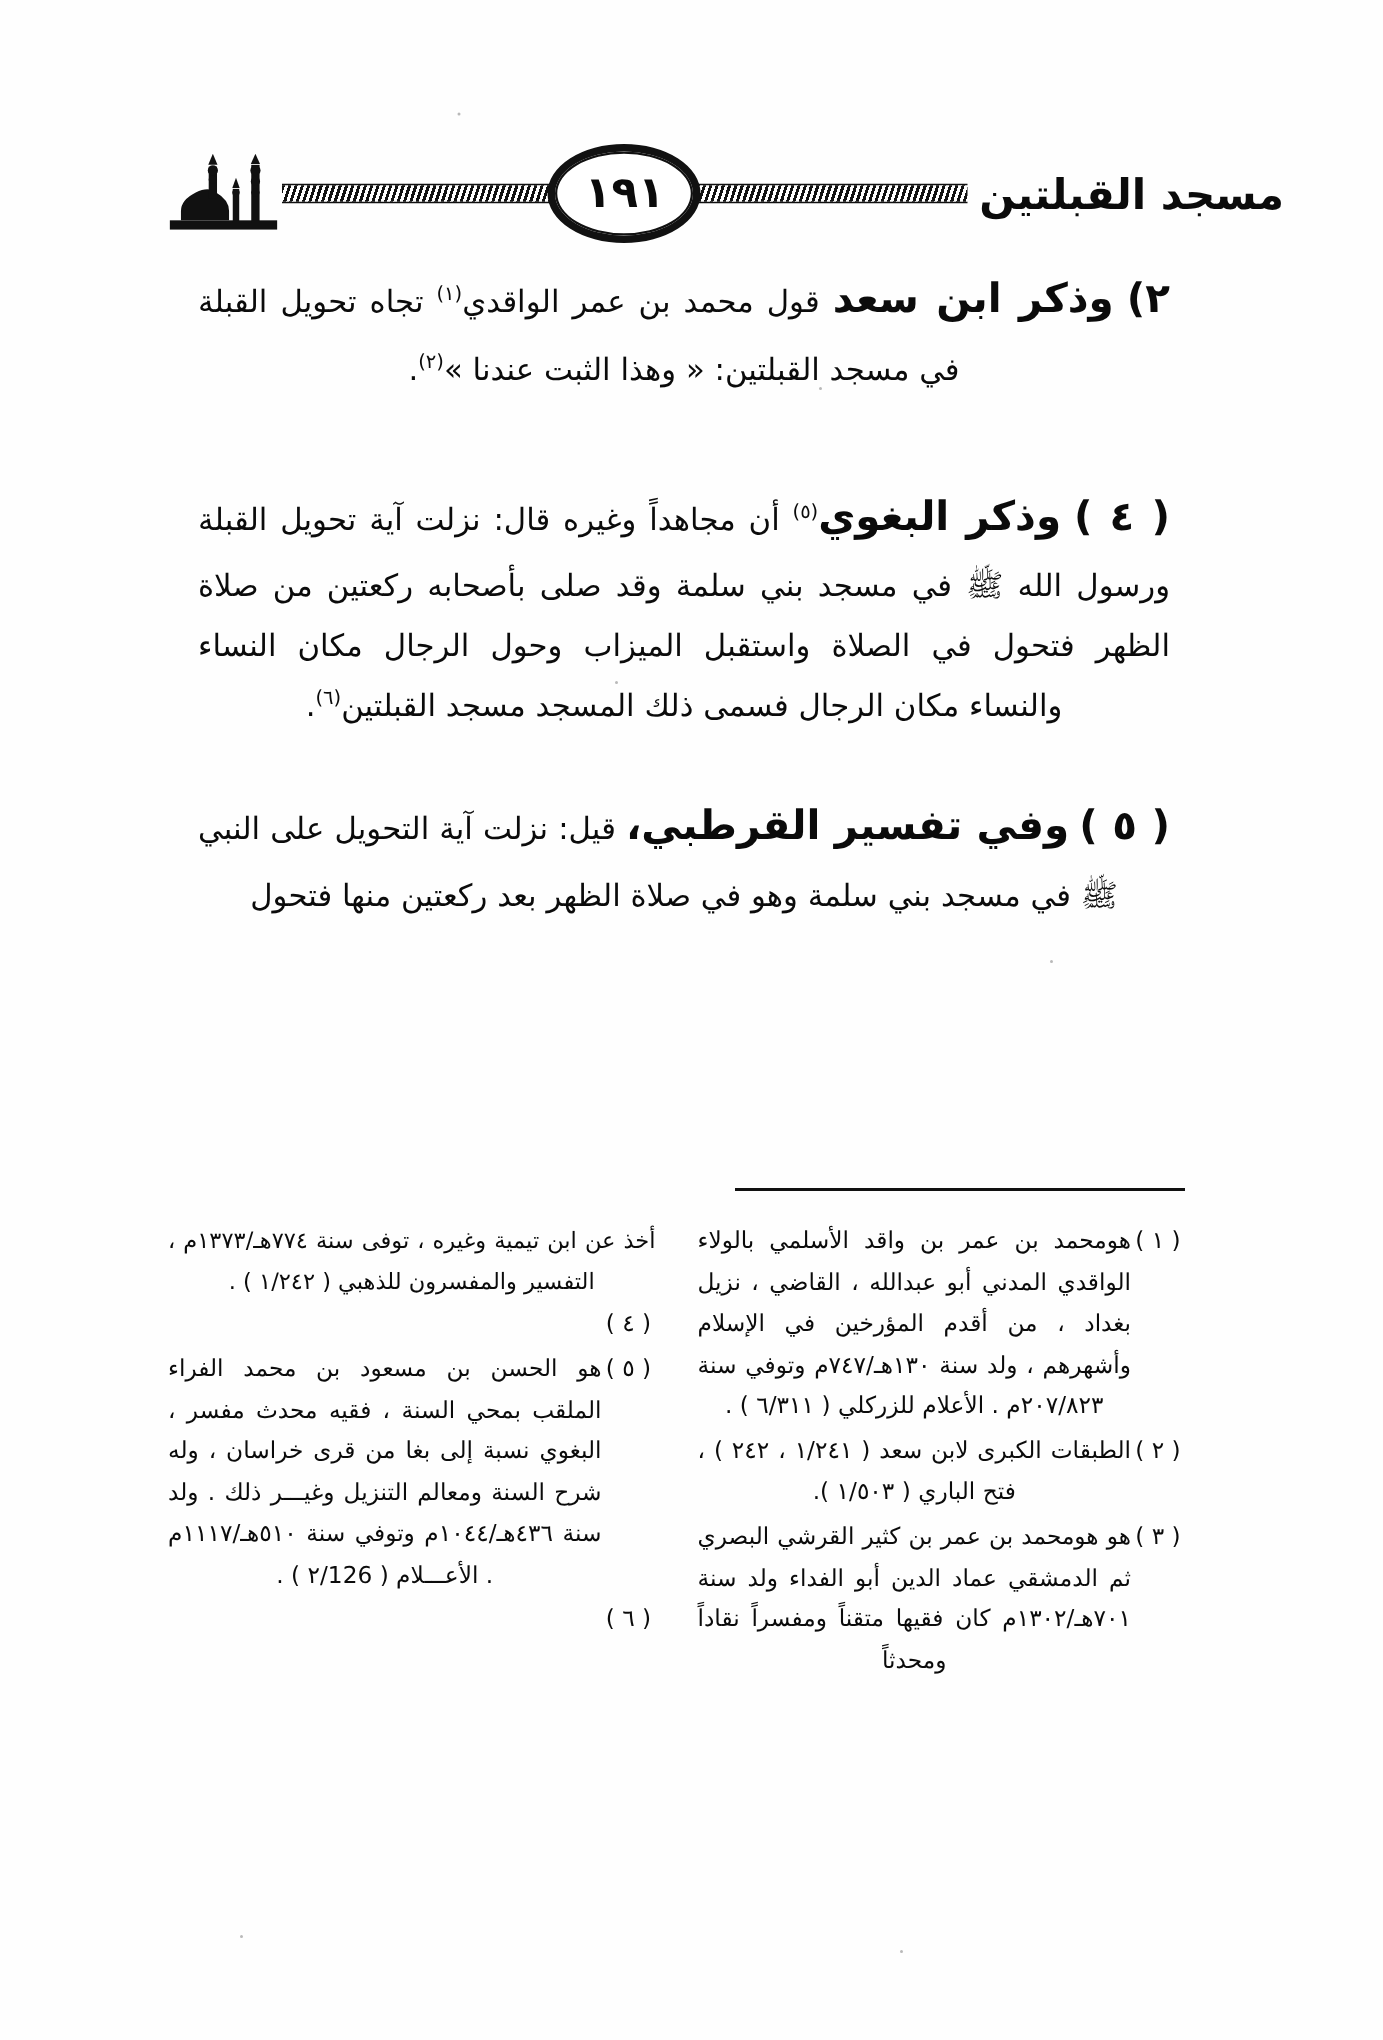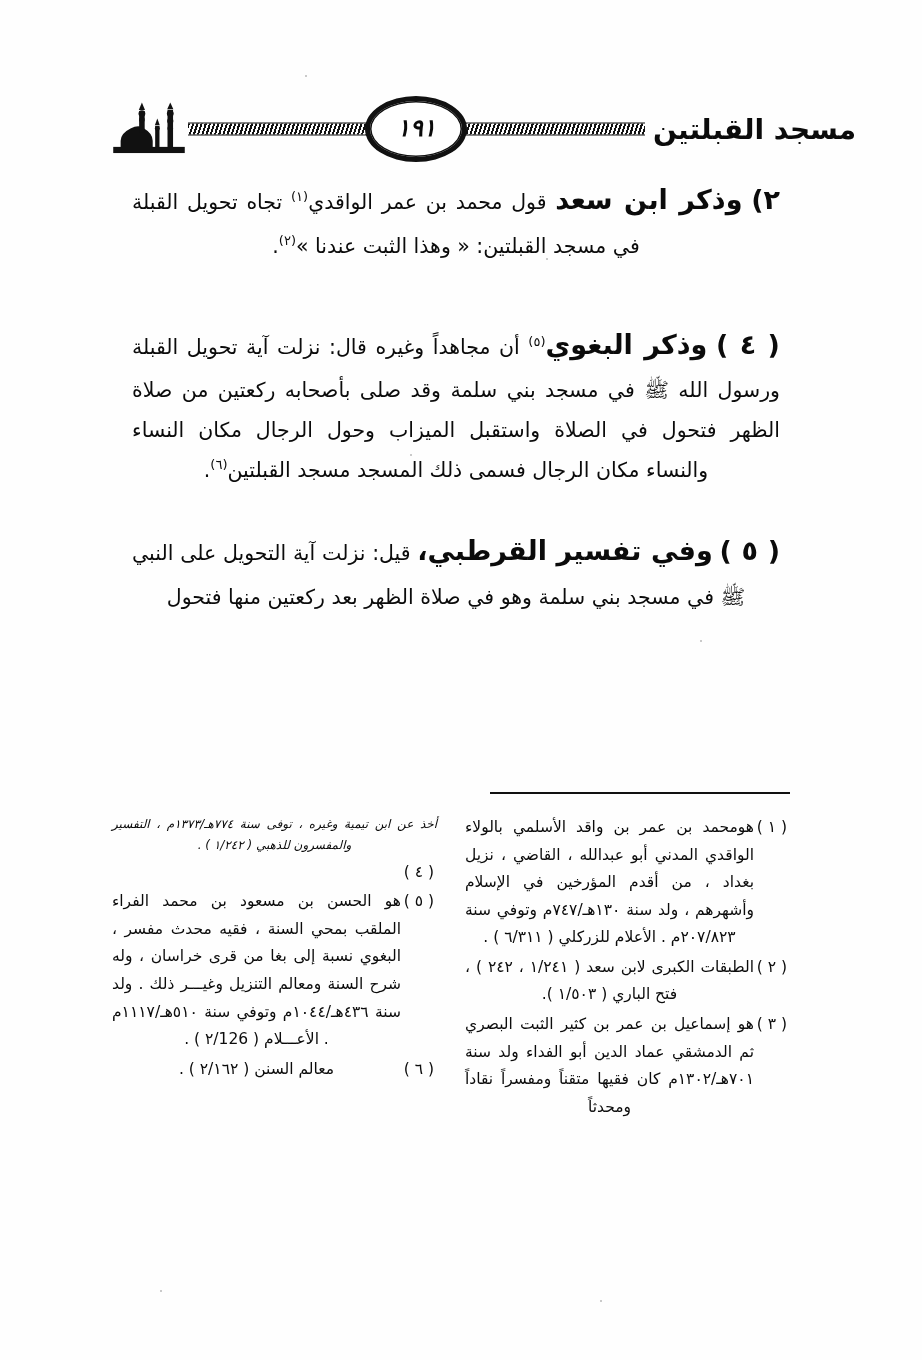--- a/index.html
+++ b/index.html
@@ -87,26 +87,25 @@
     border-radius: 50%;
     border: 5px solid #111;
     background: #fff;
     display: flex;
     align-items: center;
     justify-content: center;
     box-shadow: 0 0 0 1.5px #111 inset;
     z-index: 3;
   }
   .page-num-badge span {
-    font-size: 24px;
+    font-size: 29px;
     font-weight: 600;
     letter-spacing: 1px;
     line-height: 1;
     margin-top: -2px;
-    font-style: italic;
   }
 
   
   .body-col {
     position: absolute;
     top: 172px;
     right: 142px;
     left: 132px;
     direction: rtl;
     text-align: justify;
@@ -189,28 +188,27 @@
     text-align: center;
     white-space: nowrap;
   }
   .fn-text {
     flex: 1 1 auto;
     text-align: justify;
     text-justify: inter-word;
     text-align-last: center;
   }
   .fn-cont {
-    font-size: 12px;
+    font-size: 15px;
     line-height: 1.78;
     text-align: justify;
     text-align-last: center;
     margin: 0 0 2px 0;
     padding-right: 0;
     direction: rtl;
-    font-style: italic;
   }
 
   
   .speck {
     position: absolute;
     background: #b9b9b9;
     width: 2px;
     height: 2px;
     border-radius: 50%;
   }
@@ -283,36 +281,35 @@
         <div class="fn">
           <span class="fn-marker">( ١ )</span>
           <span class="fn-text">هومحمد بن عمر بن واقد الأسلمي بالولاء الواقدي المدني أبو عبدالله ، القاضي ، نزيل بغداد ، من أقدم المؤرخين في الإسلام وأشهرهم ، ولد سنة ١٣٠هـ/٧٤٧م وتوفي سنة ٢٠٧/٨٢٣م . الأعلام للزركلي ( ٦/٣١١ ) .</span>
         </div>
         <div class="fn">
           <span class="fn-marker">( ٢ )</span>
           <span class="fn-text">الطبقات الكبرى لابن سعد ( ١/٢٤١ ، ٢٤٢ ) ، فتح الباري ( ١/٥٠٣ ).</span>
         </div>
         <div class="fn">
           <span class="fn-marker">( ٣ )</span>
-          <span class="fn-text">هو إسماعيل بن عمر بن كثير الثبت البصري ثم الدمشقي عماد الدين أبو الفداء ولد سنة ٧٠١هـ/١٣٠٢م كان فقيها متقناً ومفسراً نقاداً ومحدثاً</span>
+          <span class="fn-text">هو هومحمد بن عمر بن كثير القرشي البصري ثم الدمشقي عماد الدين أبو الفداء ولد سنة ٧٠١هـ/١٣٠٢م كان فقيها متقناً ومفسراً نقاداً ومحدثاً</span>
         </div>
       </div>
 
       <div class="fn-col">
         <p class="fn-cont">أخذ عن ابن تيمية وغيره ، توفى سنة ٧٧٤هـ/١٣٧٣م ، التفسير والمفسرون للذهبي ( ١/٢٤٢ ) .</p>
         <div class="fn">
           <span class="fn-marker">( ٤ )</span>
         </div>
         <div class="fn">
           <span class="fn-marker">( ٥ )</span>
           <span class="fn-text">هو الحسن بن مسعود بن محمد الفراء الملقب بمحي السنة ، فقيه محدث مفسر ، البغوي نسبة إلى بغا من قرى خراسان ، وله شرح السنة ومعالم التنزيل وغيـــر ذلك . ولد سنة ٤٣٦هـ/١٠٤٤م وتوفي سنة ٥١٠هـ/١١١٧م . الأعـــلام ( ٢/126 ) .</span>
         </div>
         <div class="fn">
           <span class="fn-marker">( ٦ )</span>
-          <span class="fn-text">معالم السنن ( ٢/١٦٢ ) .</span>
         </div>
       </div>
 
     </div>
   </div>
 
   <div class="speck" style="left:305px; top:75px;"></div>
   <div class="speck" style="left:546px; top:258px;"></div>
   <div class="speck" style="left:410px; top:454px;"></div>
   <div class="speck" style="left:700px; top:640px;"></div>

